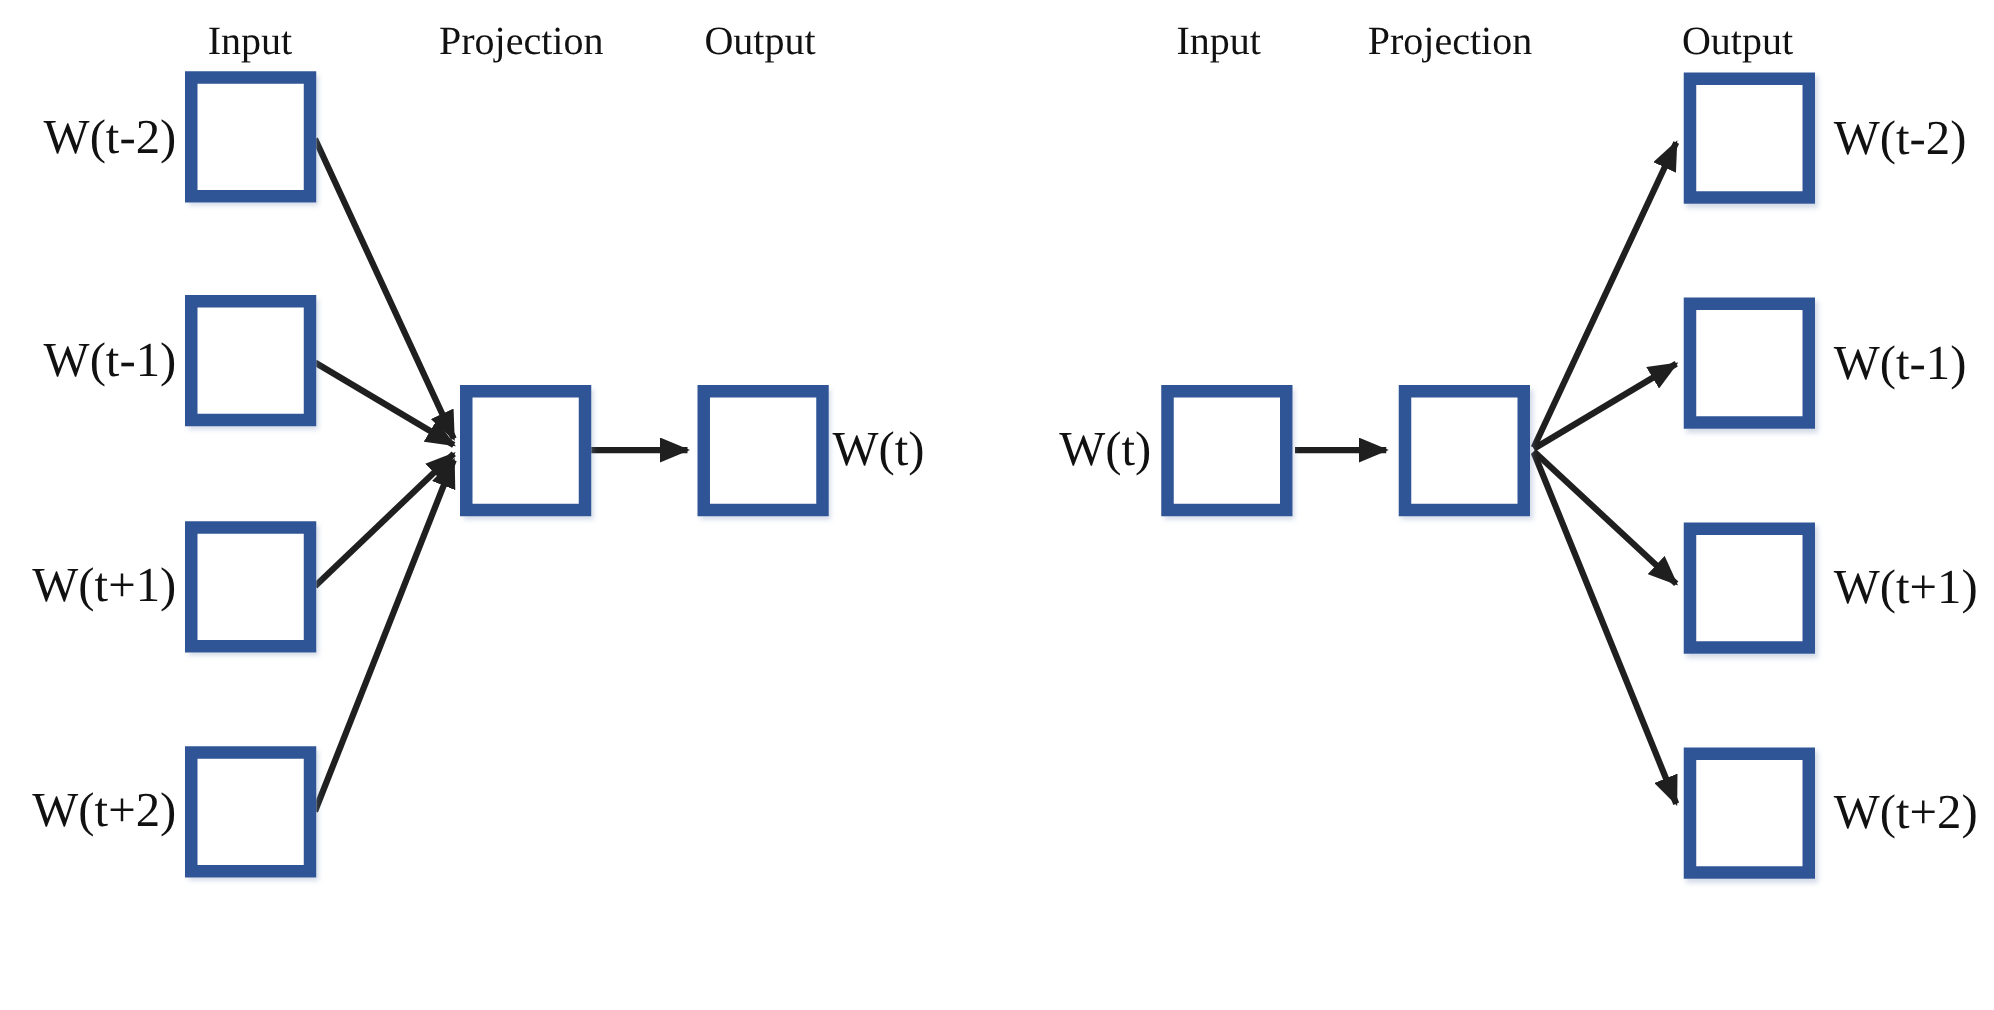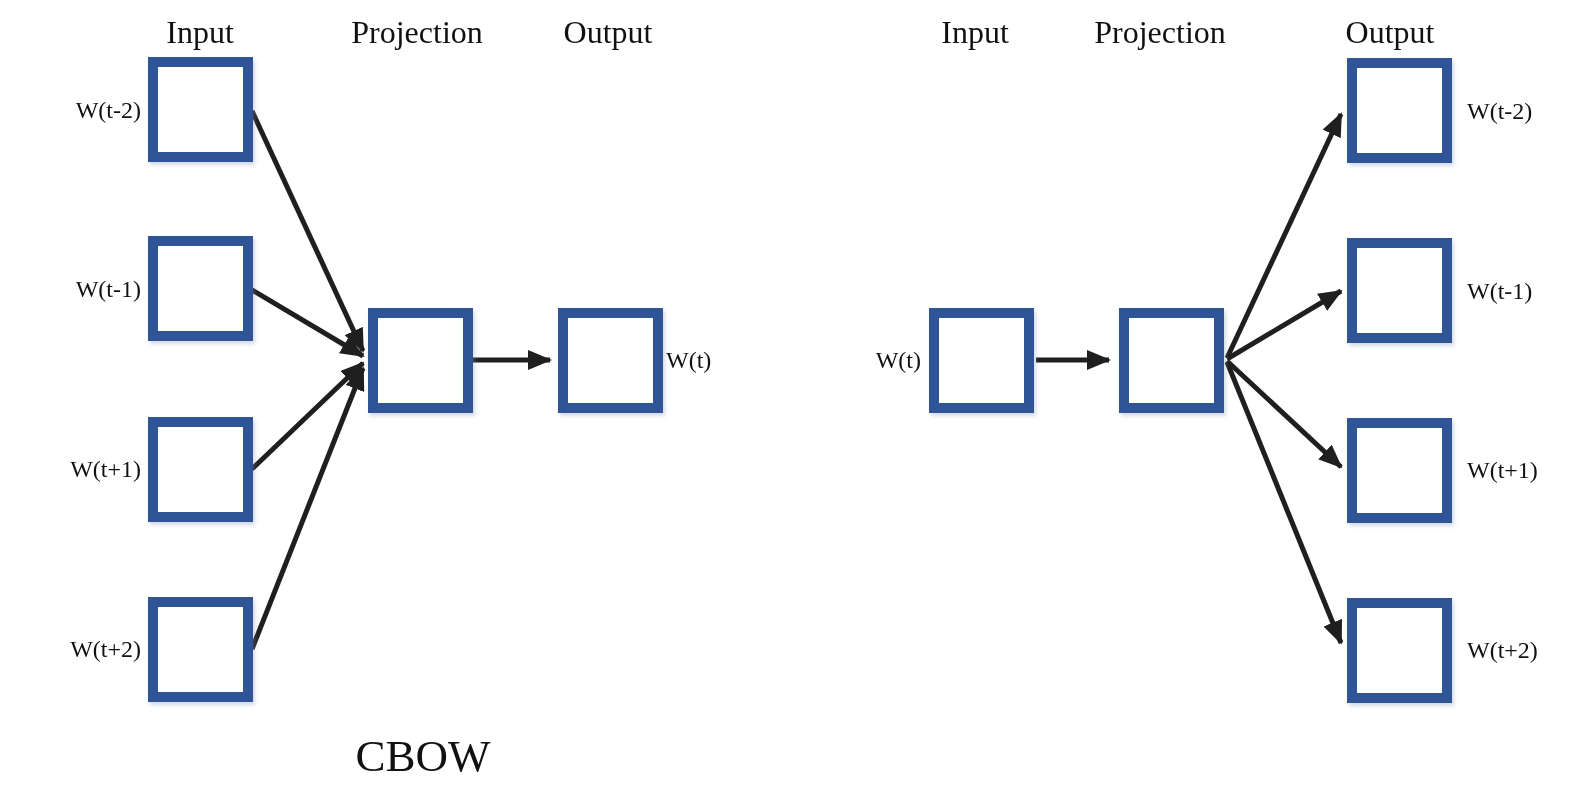--- a/index.html
+++ b/index.html
@@ -36,21 +36,21 @@
   .hdr {
     position: absolute;
     top: 13px;
     font-size: 32px;
     line-height: 38px;
     white-space: nowrap;
     transform: translateX(-50%);
   }
   .wlabel {
     position: absolute;
-    font-size: 24px;
+    font-size: 39px;
     line-height: 38px;
     white-space: nowrap;
   }
   .title {
     position: absolute;
     top: 731px;
     font-size: 45px;
     line-height: 50px;
     white-space: nowrap;
     transform: translateX(-50%);
@@ -97,21 +97,20 @@
   <div class="nodebox" style="left:148px; top:57px"></div>
   <div class="nodebox" style="left:148px; top:236px"></div>
   <div class="nodebox" style="left:148px; top:417px"></div>
   <div class="nodebox" style="left:148px; top:597px"></div>
 
   <div class="nodebox" style="left:368px; top:308px"></div>
   <div class="nodebox" style="left:558px; top:308px"></div>
 
   <div class="wlabel" style="left:666px; top:341px">W(t)</div>
 
-  <div class="title" style="left:423px">CBOW</div>
 
   <div class="hdr" style="left:975px">Input</div>
   <div class="hdr" style="left:1160px">Projection</div>
   <div class="hdr" style="left:1390px">Output</div>
 
   <div class="wlabel" style="right:674px; top:341px">W(t)</div>
 
   <div class="nodebox" style="left:929px; top:308px"></div>
   <div class="nodebox" style="left:1119px; top:308px"></div>
 

